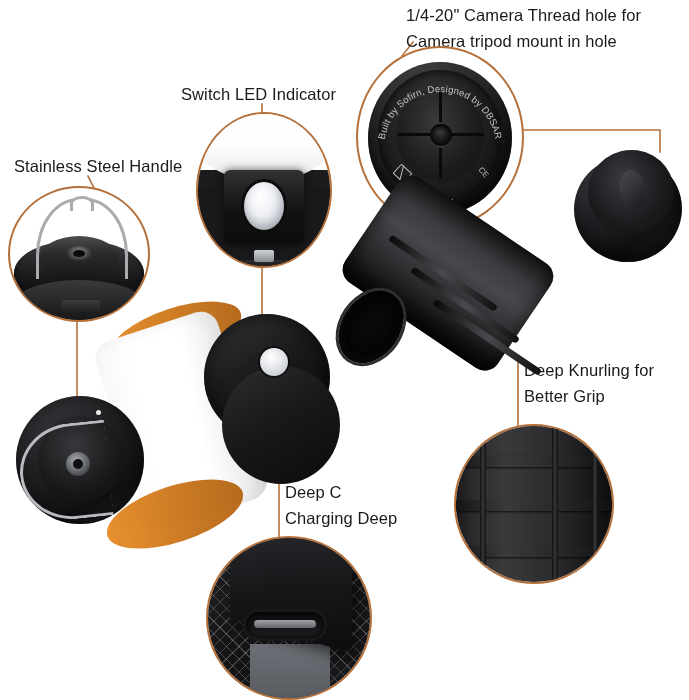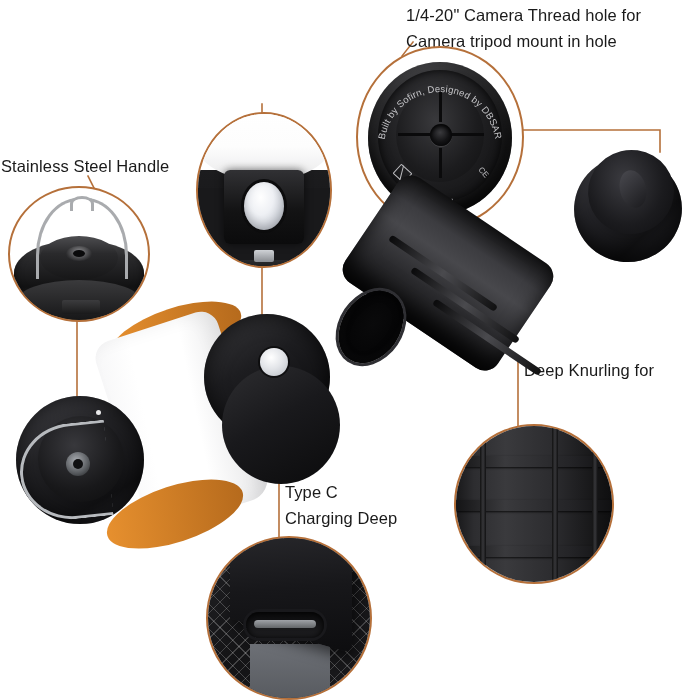--- a/index.html
+++ b/index.html
@@ -318,31 +318,35 @@
 
       <path d="M279 478 L279 540"></path>
     </g>
   </svg>
 
   <div class="callout" style="left:406px;top:2px;">
     <span class="ln">1/4-20" Camera Thread hole for</span>
     <span class="ln">Camera tripod mount in hole</span>
   </div>
 
-
-  <div class="callout" style="left:1px;top:153px;">
+  <div class="callout" style="left:181px;top:81px;">
+    <span class="ln">Switch LED Indicator</span>
+  </div>
+
+  <div class="callout" style="left:14px;top:153px;">
     <span class="ln">Stainless Steel Handle</span>
   </div>
 
   <div class="callout" style="left:524px;top:357px;">
     <span class="ln">Deep Knurling for</span>
+    <span class="ln">Better Grip</span>
   </div>
 
   <div class="callout" style="left:285px;top:479px;">
-    <span class="ln">Type C</span>
+    <span class="ln">Deep C</span>
     <span class="ln">Charging Deep</span>
   </div>
 
   <div class="inset" id="inset-handle">
     <div class="inset-inner">
       <div class="h-orange"></div>
       <div class="h-body"></div>
       <div class="h-body2"></div>
       <div class="h-top knurl"></div>
       <div class="h-hub"></div>

